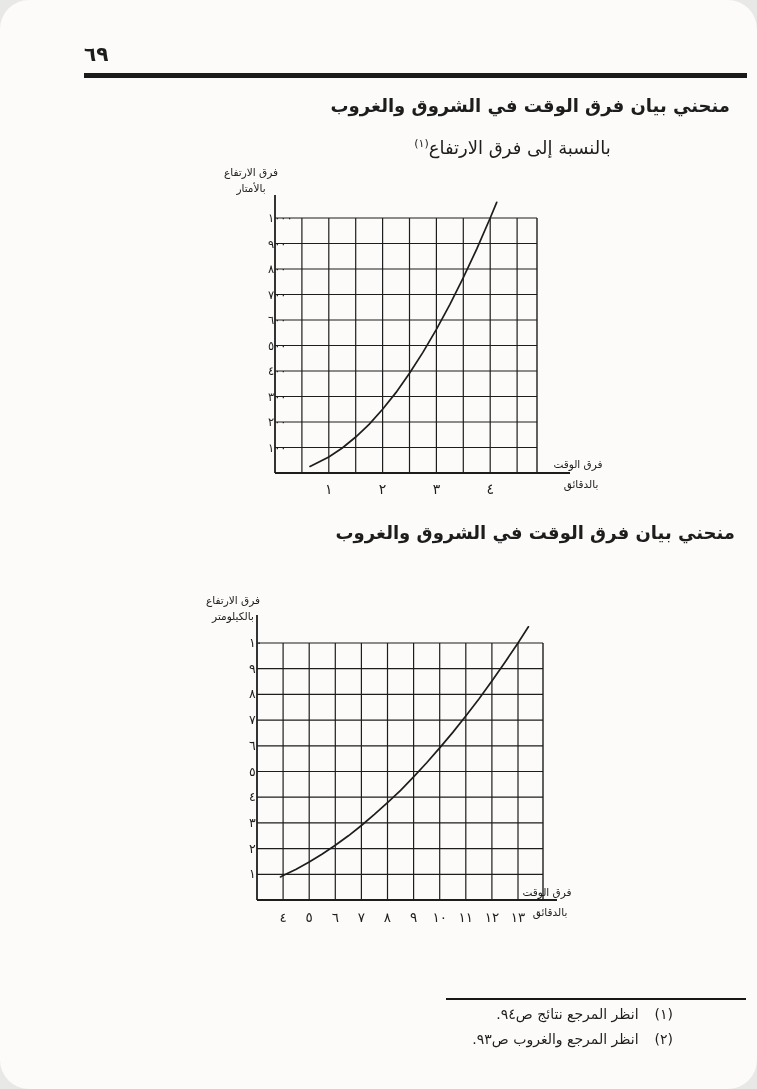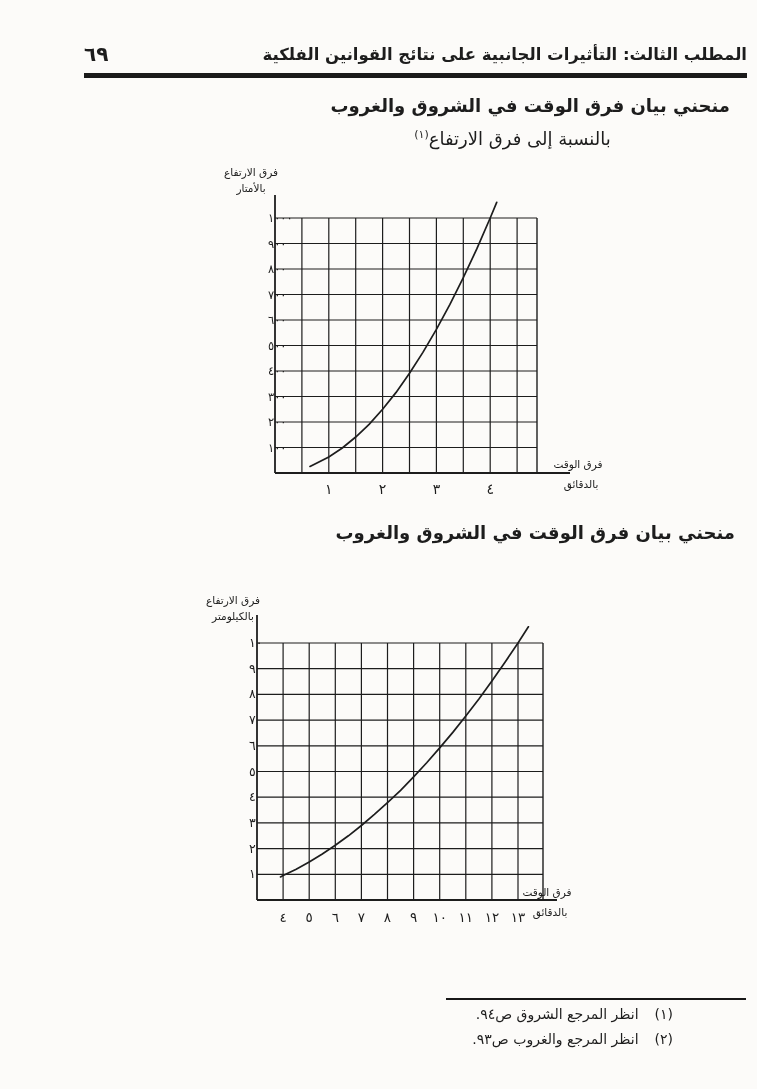--- a/index.html
+++ b/index.html
@@ -1,60 +1,59 @@
 <!DOCTYPE html>
 <html lang="ar"><head>
 <meta charset="utf-8">
 <style>
   html,body{margin:0;padding:0;background:#e8e8e6;}
   .page{
     position:relative;width:757px;height:1089px;margin:0 auto;
     background:var(--paper,#fcfbf9);overflow:hidden;
-    font-family:"DejaVu Sans",sans-serif;color:var(--ink,#1d1d1d);
+    font-family:"DejaVu Sans",sans-serif;color:var(--ink,#1d1d1d);border-radius:29px;
   }
   .page-number{
     position:absolute;left:84px;top:42px;font-size:20px;font-weight:bold;
     letter-spacing:1px;
   }
   .header-title{
     position:absolute;right:10px;top:45px;font-size:16.5px;font-weight:bold;
     direction:rtl;white-space:nowrap;
   }
   .header-rule{
     position:absolute;left:84px;right:10px;top:73px;height:3px;
     background:#1b1b1b;border-bottom:2px solid rgba(0,0,0,0.07);
   }
   .chart-title{
     position:absolute;width:345px;text-align:center;direction:rtl;
     font-size:18px;line-height:26px;
   }
   .chart-title.t1{left:385px;top:93px;}
   .chart-title.t2{left:390px;top:520px;}
-  .ct-line2{transform:translateX(-45px);margin-top:3px;white-space:nowrap;}
+  .ct-line2{transform:translateX(-45px);margin-top:12px;white-space:nowrap;}
   .ct-line1{white-space:nowrap;font-weight:bold;}
   .chart-title sup{font-size:11px;}
   svg.chart{position:absolute;overflow:visible;font-family:"DejaVu Sans",sans-serif;}
   svg.c1{left:220px;top:160px;}
   svg.c2{left:195px;top:590px;}
   .footnote-rule{
     position:absolute;left:446px;width:300px;top:998px;height:2px;background:#181818;
   }
   .footnotes{
     position:absolute;right:84px;top:1002px;direction:rtl;text-align:right;
     font-size:14px;line-height:25px;
   }
   .fn-marker{margin-left:16px;}
 </style>
 </head>
 <body>
 
 <div class="page" style="--ink: #1d1d1d; --paper: #fcfbf9;">
 
   <div class="page-number">٦٩</div>
-  <div class="header-title">المطلب الثالث: التأثيرات الجانبية على نتائج القوانين الفلكية</div>
   <div class="header-rule"></div>
 
   <div class="chart-title t1">
     <div class="ct-line1">منحني بيان فرق الوقت في الشروق والغروب</div>
     <div class="ct-line2"><span>بالنسبة إلى فرق الارتفاع</span><sup>(١)</sup></div>
   </div>
   <svg id="chart-svg-0" class="chart c1" width="430" height="350">
       <line x1="55" y1="58" x2="317" y2="58" stroke="#1d1d1d" stroke-width="1.2"></line>
       <line x1="55" y1="83.5" x2="317" y2="83.5" stroke="#1d1d1d" stroke-width="1.2"></line>
       <line x1="55" y1="109" x2="317" y2="109" stroke="#1d1d1d" stroke-width="1.2"></line>
@@ -147,17 +146,17 @@
       <text x="323" y="332" font-size="13.5" fill="#1d1d1d" text-anchor="middle" direction="rtl">١٣</text>
       <text x="38" y="14" font-size="10.5" fill="#1d1d1d" text-anchor="middle" direction="rtl">فرق الارتفاع</text>
       <text x="38" y="30" font-size="10.5" fill="#1d1d1d" text-anchor="middle" direction="rtl">بالكيلومتر</text>
       <text x="352" y="306" font-size="10.5" fill="#1d1d1d" text-anchor="middle" direction="rtl">فرق الوقت</text>
       <text x="355" y="326" font-size="10.5" fill="#1d1d1d" text-anchor="middle" direction="rtl">بالدقائق</text>
       <path d="M85.5 286.9 L88.1 285.6 L101.2 279.2 L114.2 272.0 L127.3 264.0 L140.3 255.3 L153.4 245.8 L166.4 235.5 L179.4 224.4 L192.5 212.6 L205.6 200.3 L218.6 186.9 L231.7 172.8 L244.7 157.9 L257.8 142.4 L270.8 126.0 L283.9 109.0 L296.9 91.0 L310.0 72.3 L323.0 53.0 L333.4 36.8" fill="none" stroke="#1d1d1d" stroke-width="1.7" stroke-linecap="round"></path>
     </svg>
 
   <div class="footnote-rule"></div>
   <div class="footnotes">
-    <div class="footnote"><span class="fn-marker">(١)</span><span class="fn-text">انظر المرجع الشروق ص٩٤.</span></div>
+    <div class="footnote"><span class="fn-marker">(١)</span><span class="fn-text">انظر المرجع نتائج ص٩٤.</span></div>
     <div class="footnote"><span class="fn-marker">(٢)</span><span class="fn-text">انظر المرجع والغروب ص٩٣.</span></div>
   </div>
 
 </div>
 
 </body></html>

